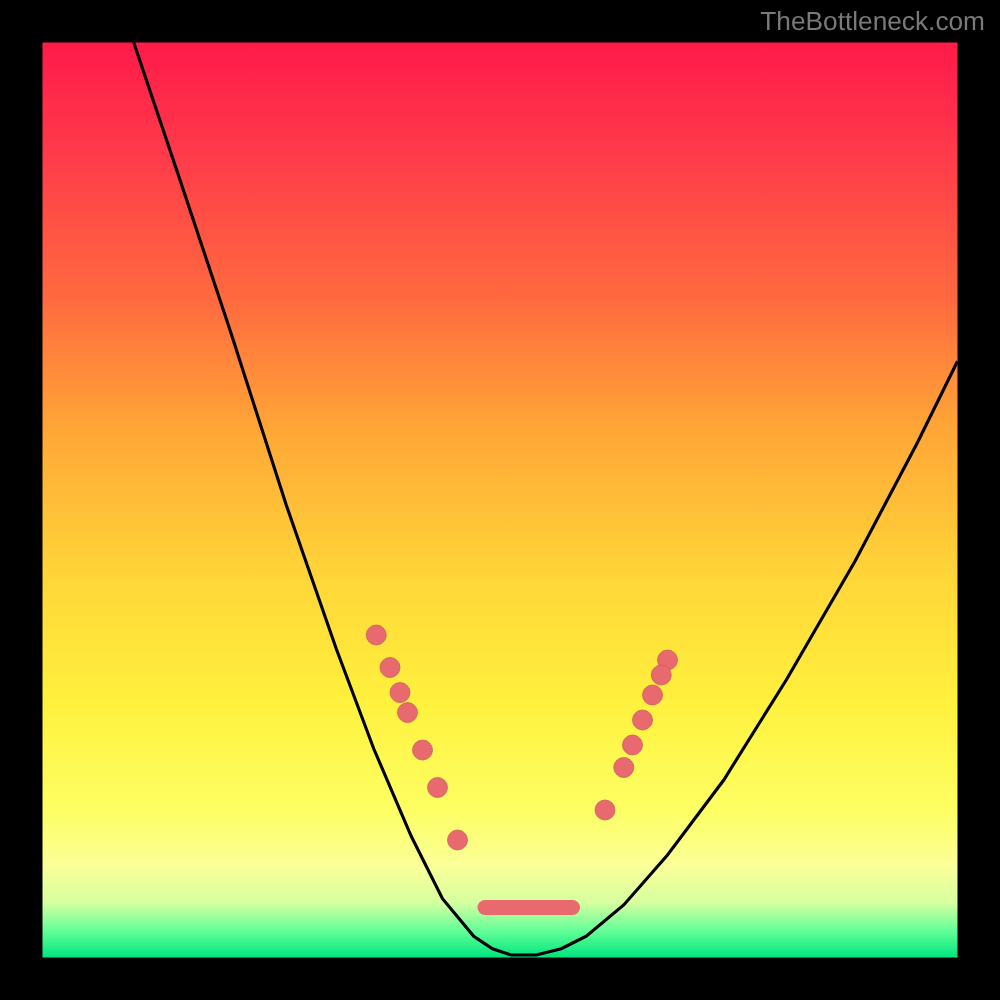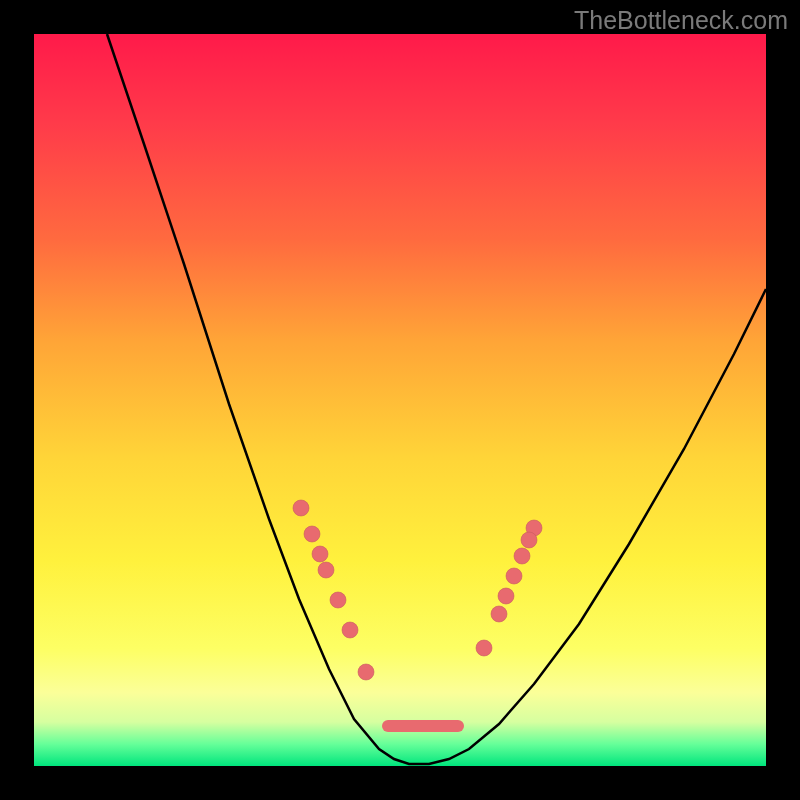--- a/index.html
+++ b/index.html
@@ -9,21 +9,21 @@
     background: #000;
     position: relative;
     font-family: Arial, sans-serif;
     overflow: hidden;
   }
   .watermark {
     position: absolute;
     top: 6px;
     right: 12px;
     color: #7a7a7a;
-    font-size: 25px;
+    font-size: 21px;
     font-weight: 500;
     z-index: 10;
   }
   .plot-area {
     position: absolute;
     left: 34px;
     top: 34px;
     width: 732px;
     height: 732px;
     background: linear-gradient(to bottom,

